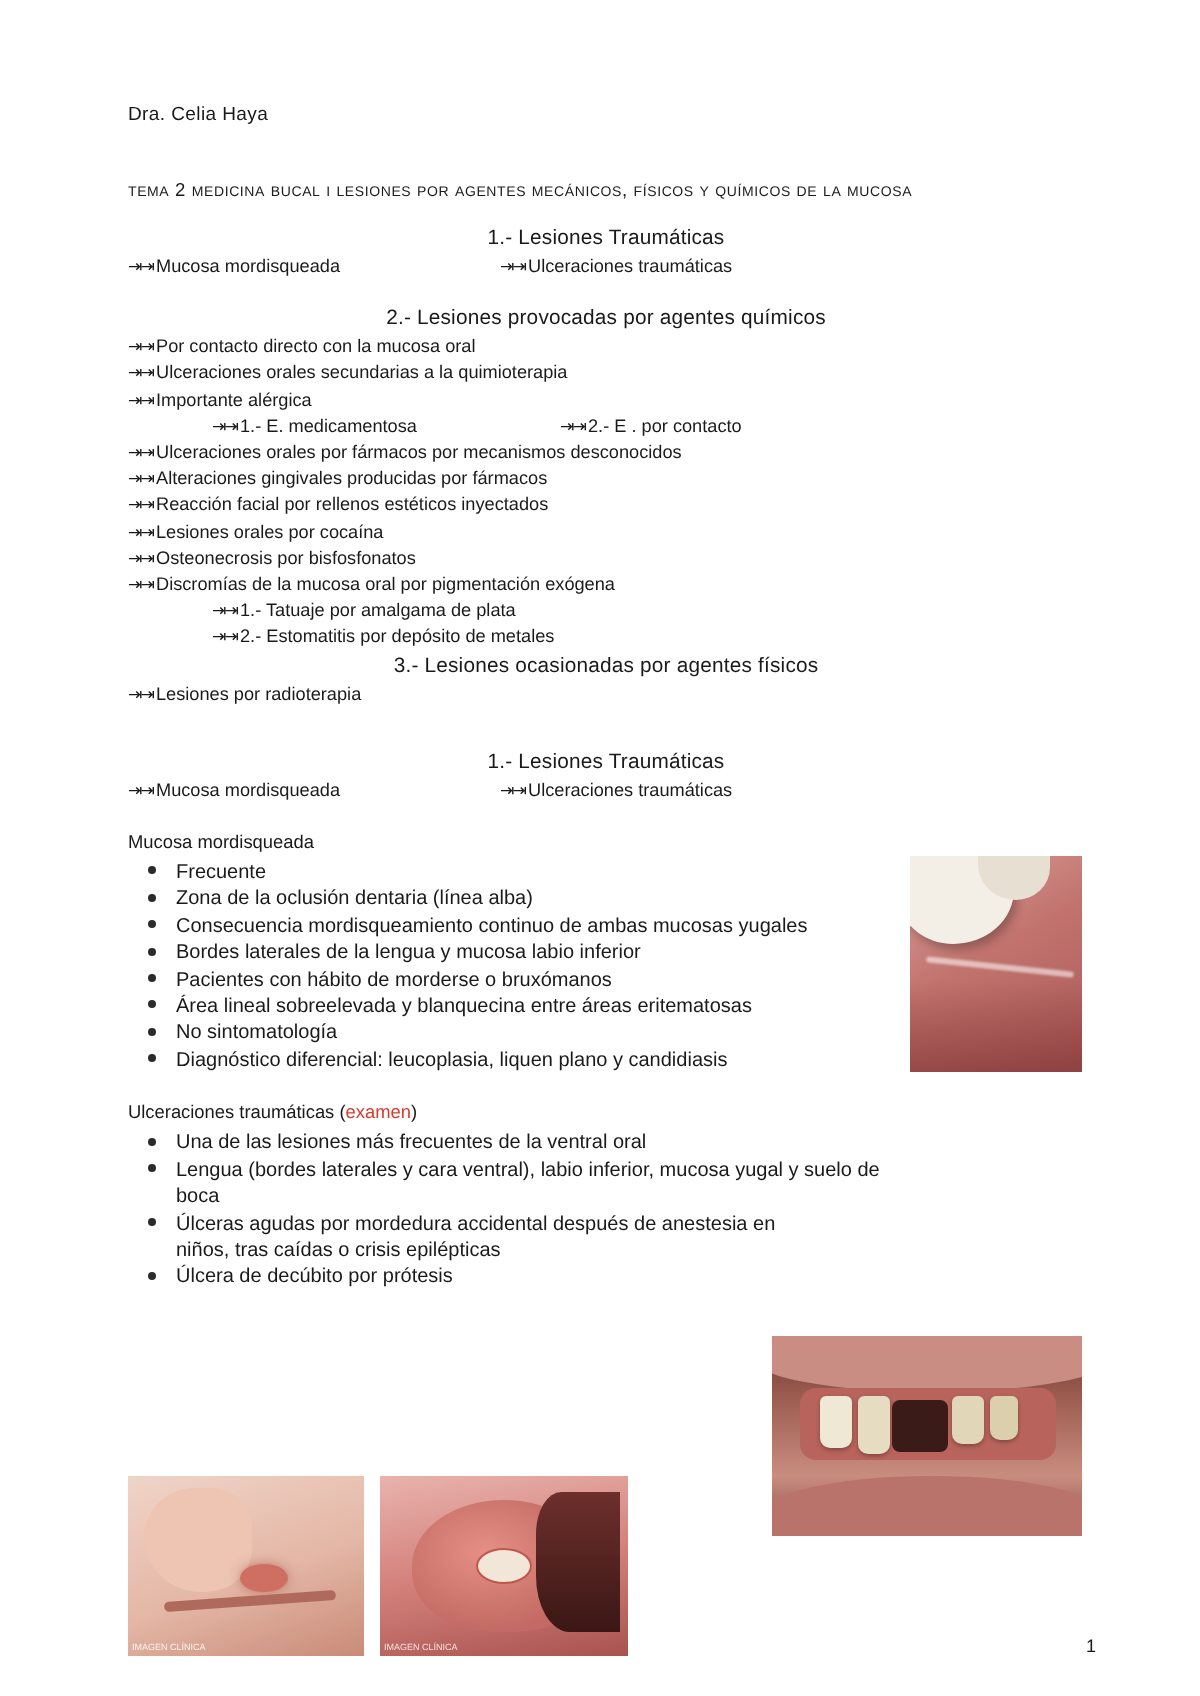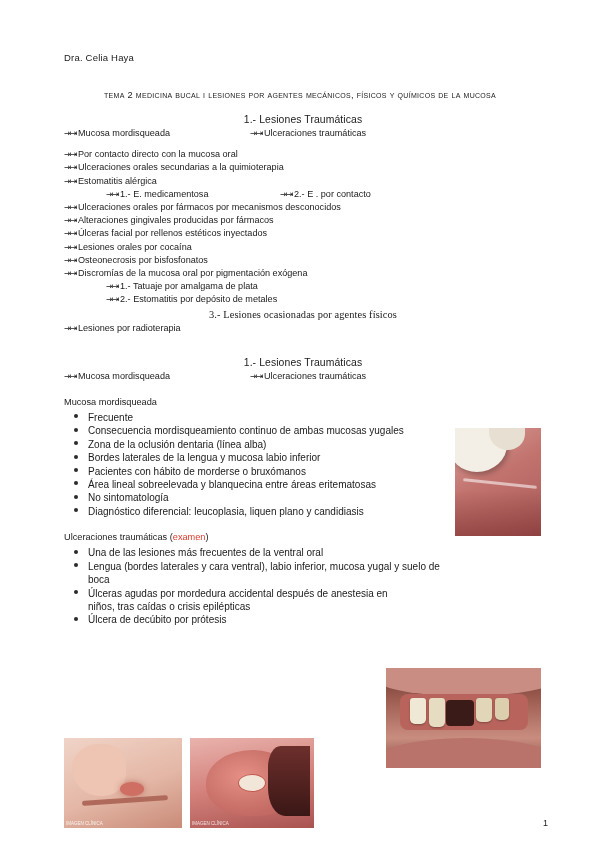--- a/index.html
+++ b/index.html
@@ -26,37 +26,37 @@
   }
   .doc-title {
     position: absolute;
     left: 64px;
     top: 74px;
     width: 472px;
     font-size: 9.3px;
     font-variant: small-caps;
     text-transform: lowercase;
     letter-spacing: 0.3px;
-    text-align: center;
+    text-align: left;
     color: #1a1a1a;
   }
   .doc-title::first-letter { }
   .body {
     position: absolute;
     left: 64px;
     top: 92px;
     width: 478px;
   }
   .h2 {
     font-size: 10.4px;
     margin: 6px 0 2px 0;
     letter-spacing: 0.1px;
     text-align: center;
   }
-  .h2.tight { margin-top: 2px; font-family: Liberation Serif, serif; }
+  .h2.tight { margin-top: 2px; }
   .li {
     font-size: 9.1px;
     line-height: 13.2px;
     margin: 0;
     padding-left: 14px;
     position: relative;
   }
   .li .arrow {
     position: absolute;
     left: 0;
@@ -226,31 +226,32 @@
         <span>Mucosa mordisqueada</span>
       </div>
       <div class="li">
         <span class="arrow">⇥⇥</span>
         <span>Ulceraciones traumáticas</span>
       </div>
     </div>
 
     <div class="spacer-sm"></div>
 
+    <div class="h2">2.- Lesiones provocadas por agentes químicos</div>
     <div class="li">
       <span class="arrow">⇥⇥</span>
       <span>Por contacto directo con la mucosa oral</span>
     </div>
     <div class="li">
       <span class="arrow">⇥⇥</span>
       <span>Ulceraciones orales secundarias a la quimioterapia</span>
     </div>
     <div class="li">
       <span class="arrow">⇥⇥</span>
-      <span>Estomatitis alérgica</span>
+      <span>Importante alérgica</span>
     </div>
 
     <div class="inline-pair">
       <div class="li indent1">
         <span class="arrow">⇥⇥</span>
         <span>1.- E. medicamentosa</span>
       </div>
       <div class="li">
         <span class="arrow">⇥⇥</span>
         <span>2.- E . por contacto</span>
@@ -260,21 +261,21 @@
     <div class="li">
       <span class="arrow">⇥⇥</span>
       <span>Ulceraciones orales por fármacos por mecanismos desconocidos</span>
     </div>
     <div class="li">
       <span class="arrow">⇥⇥</span>
       <span>Alteraciones gingivales producidas por fármacos</span>
     </div>
     <div class="li">
       <span class="arrow">⇥⇥</span>
-      <span>Úlceras facial por rellenos estéticos inyectados</span>
+      <span>Reacción facial por rellenos estéticos inyectados</span>
     </div>
     <div class="li">
       <span class="arrow">⇥⇥</span>
       <span>Lesiones orales por cocaína</span>
     </div>
     <div class="li">
       <span class="arrow">⇥⇥</span>
       <span>Osteonecrosis por bisfosfonatos</span>
     </div>
     <div class="li">
@@ -312,25 +313,25 @@
     </div>
 
     <div class="sec-label">Mucosa mordisqueada</div>
     <div style="width:390px">
       <div class="bl">
         <span class="dot"></span>
         <span class="txt">Frecuente</span>
       </div>
       <div class="bl">
         <span class="dot"></span>
+        <span class="txt">Zona de la oclusión dentaria (línea alba)</span>
+      </div>
+      <div class="bl">
+        <span class="dot"></span>
         <span class="txt">Consecuencia mordisqueamiento continuo de ambas mucosas yugales</span>
-      </div>
-      <div class="bl">
-        <span class="dot"></span>
-        <span class="txt">Zona de la oclusión dentaria (línea alba)</span>
       </div>
       <div class="bl">
         <span class="dot"></span>
         <span class="txt">Bordes laterales de la lengua y mucosa labio inferior</span>
       </div>
       <div class="bl">
         <span class="dot"></span>
         <span class="txt">Pacientes con hábito de morderse o bruxómanos</span>
       </div>
       <div class="bl">

